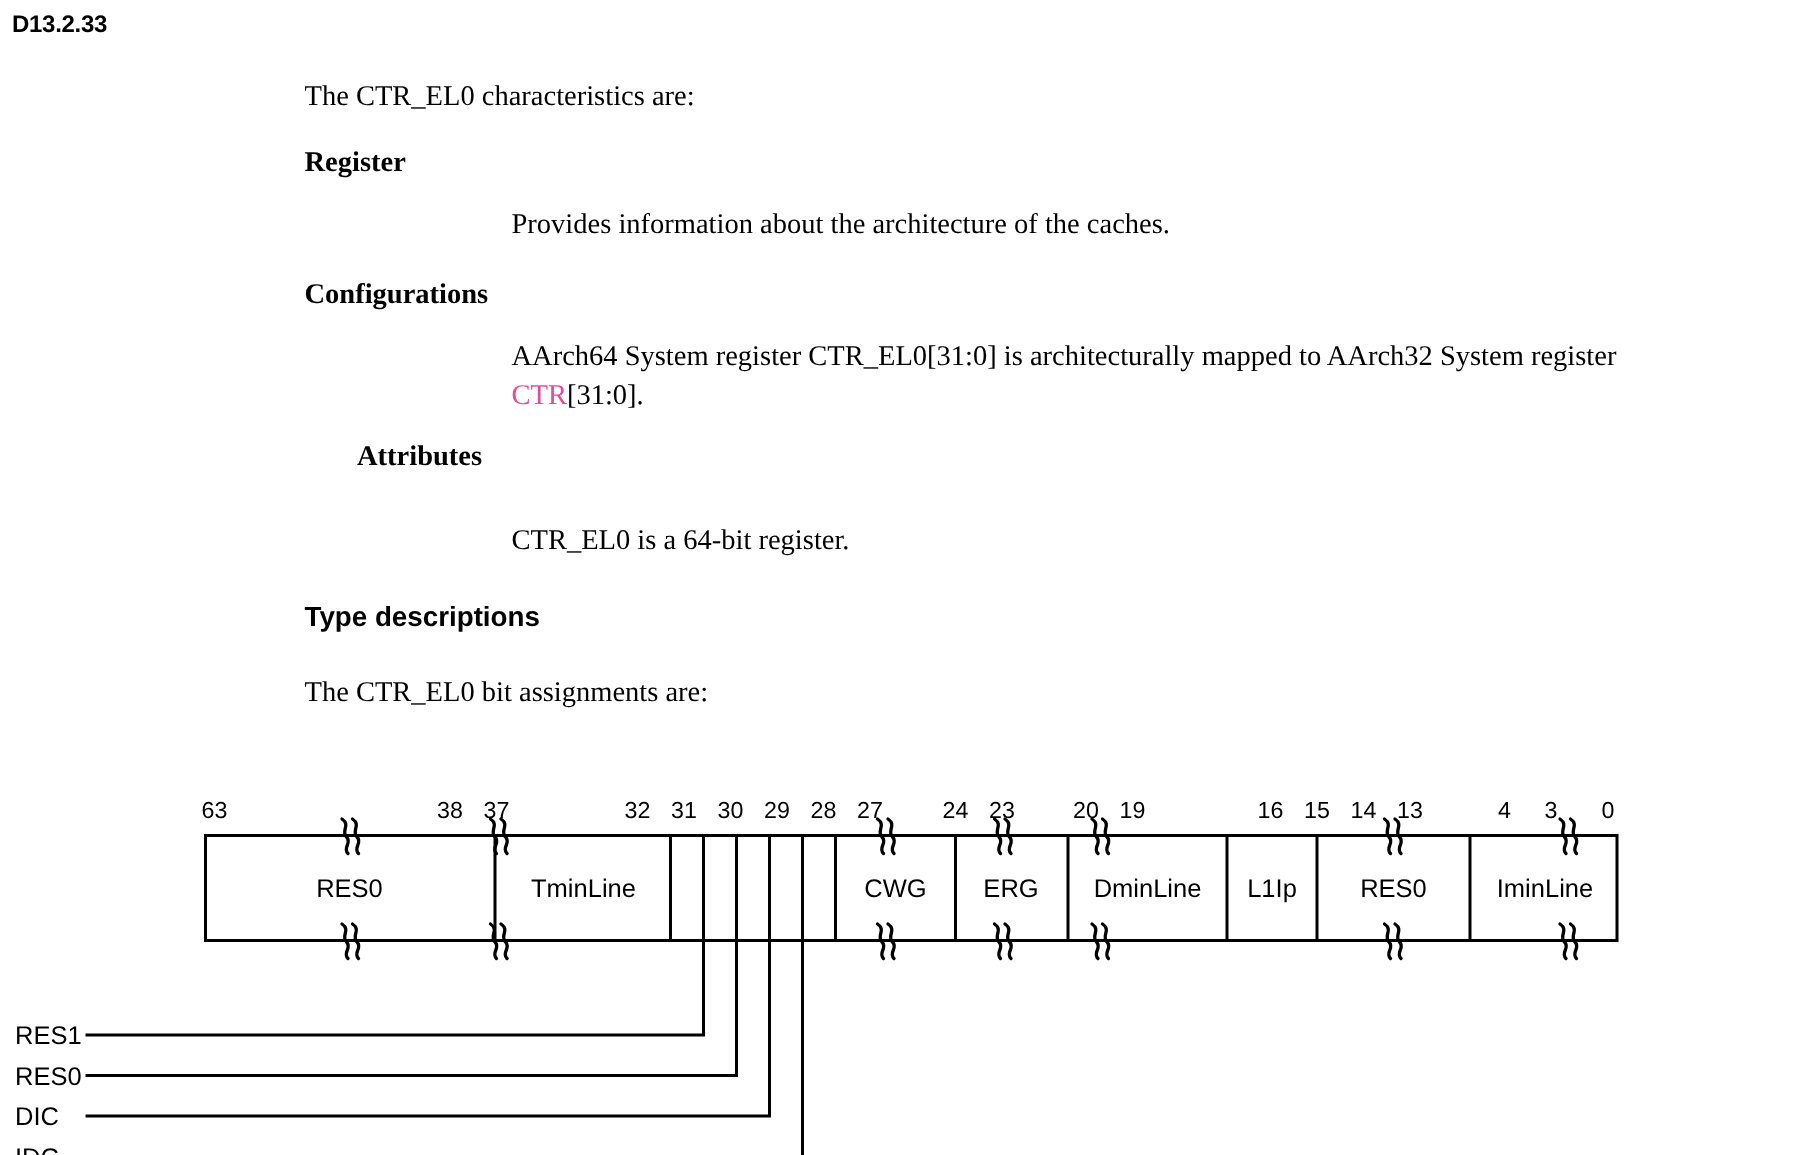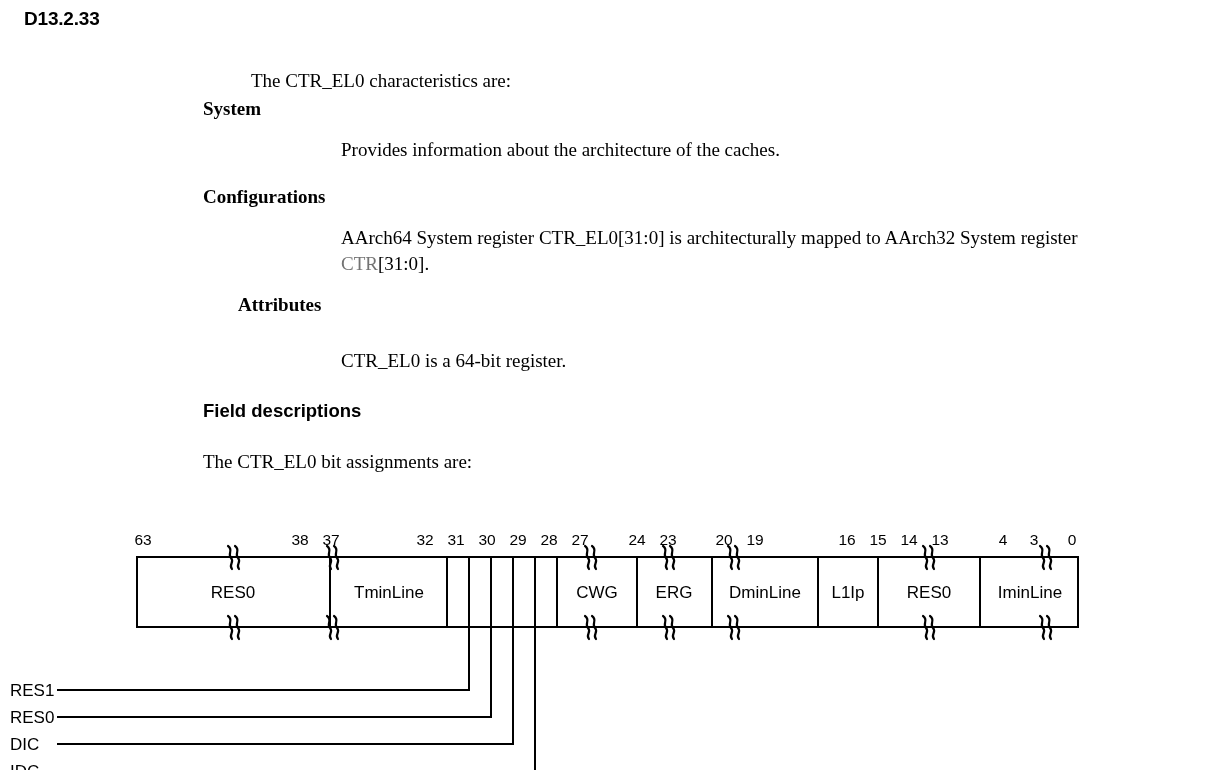--- a/index.html
+++ b/index.html
@@ -19,25 +19,25 @@
   
   .doc-header {
     position: absolute;
     left: 0;
     top: 8px;
     width: 1207px;
     height: 30px;
   }
   .sec-num {
     position: absolute;
-    left: 24px;
+    left: 8px;
     top: 0;
     font-family: "Liberation Sans", "DejaVu Sans", sans-serif;
     font-weight: bold;
-    font-size: 19px;
+    font-size: 16px;
     letter-spacing: -0.2px;
   }
   .sec-title {
     position: absolute;
     left: 142px;
     top: 0;
     font-family: "Liberation Sans", "DejaVu Sans", sans-serif;
     font-weight: bold;
     font-size: 19.5px;
     letter-spacing: -0.1px;
@@ -67,21 +67,21 @@
     left: 203px;
   }
   .subhead {
     position: absolute;
     left: 203px;
     font-family: "Liberation Sans", "DejaVu Sans", sans-serif;
     font-weight: bold;
     font-size: 18.5px;
   }
   a.xref {
-    color: #737373;
+    color: #ec4899;
     text-decoration: none;
   }
 
   
   .figure {
     position: absolute;
     left: 0;
     top: 505px;
     width: 969px;
     height: 265px;
@@ -128,32 +128,32 @@
     stroke-linecap: round;
   }
 </style>
 </head>
 <body>
 
 <div class="doc-header">
   <span class="sec-num">D13.2.33</span>
 </div>
 
-<div class="para intro" style="top:68px;margin-left:48px;">The CTR_EL0 characteristics are:</div>
-
-<div class="term" style="top:98px;">System</div>
+<div class="para intro" style="top:52px;">The CTR_EL0 characteristics are:</div>
+
+<div class="term" style="top:98px;">Register</div>
 <div class="def" style="top:137px;">Provides information about the architecture of the caches.</div>
 
 <div class="term" style="top:186px;">Configurations</div>
 <div class="def" style="top:225px;"><span>AArch64 System register CTR_EL0[31:0] is architecturally mapped to AArch32 System register </span><a href="#" class="xref">CTR</a><span>[31:0].</span></div>
 
 <div class="term" style="top:294px;margin-left:35px;">Attributes</div>
 <div class="def" style="top:348px;">CTR_EL0 is a 64-bit register.</div>
 
-<div class="subhead" style="top:400px;">Field descriptions</div>
+<div class="subhead" style="top:400px;">Type descriptions</div>
 <div class="para" style="left:203px; top:449px;">The CTR_EL0 bit assignments are:</div>
 
 <div class="figure">
   <svg id="bf-svg" width="1207" height="265" viewBox="0 0 1207 265">
     <g id="bf-bitnums">
         <text x="143" y="40" class="bitnum" text-anchor="middle">63</text>
         <text x="300" y="40" class="bitnum" text-anchor="middle">38</text>
         <text x="331" y="40" class="bitnum" text-anchor="middle">37</text>
         <text x="425" y="40" class="bitnum" text-anchor="middle">32</text>
         <text x="456" y="40" class="bitnum" text-anchor="middle">31</text>

